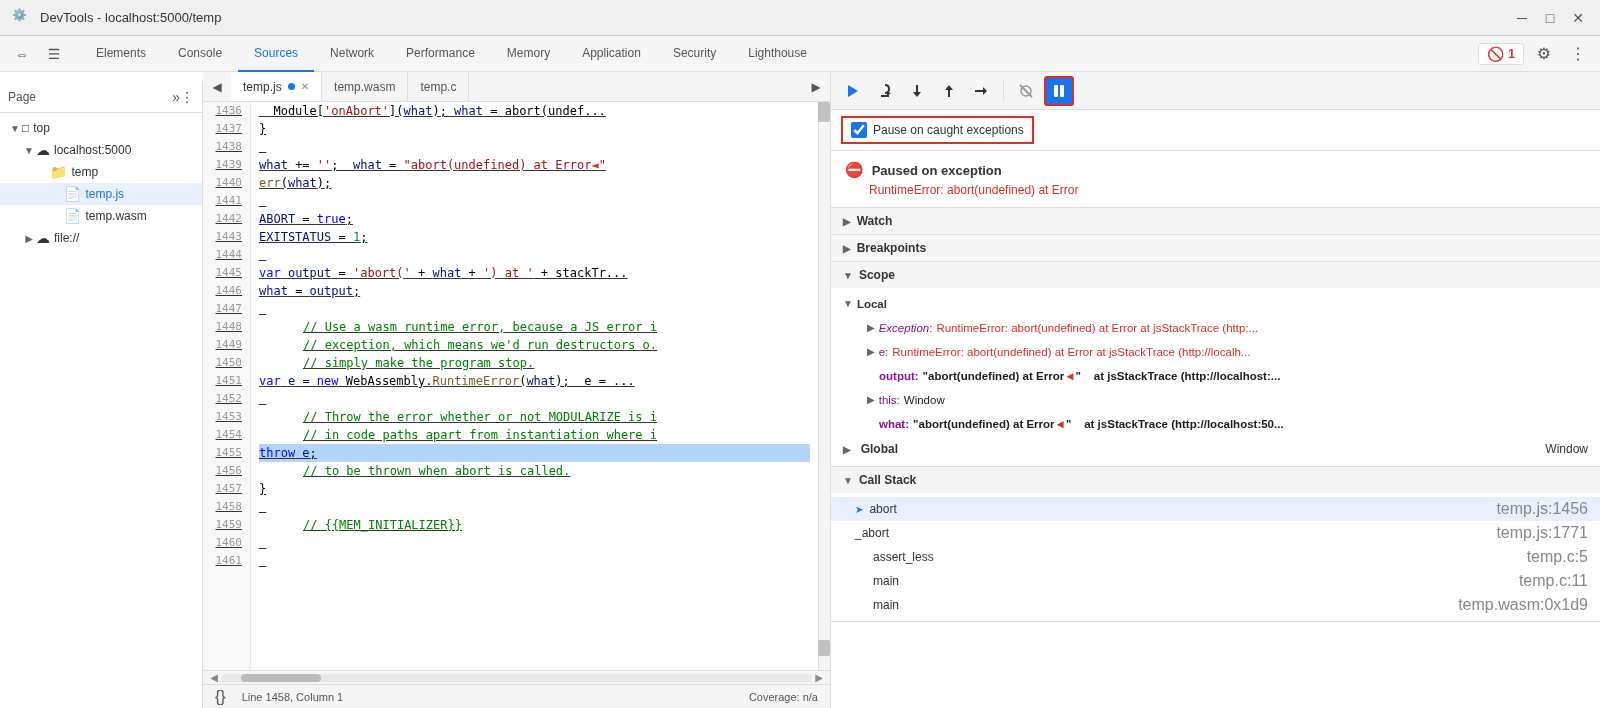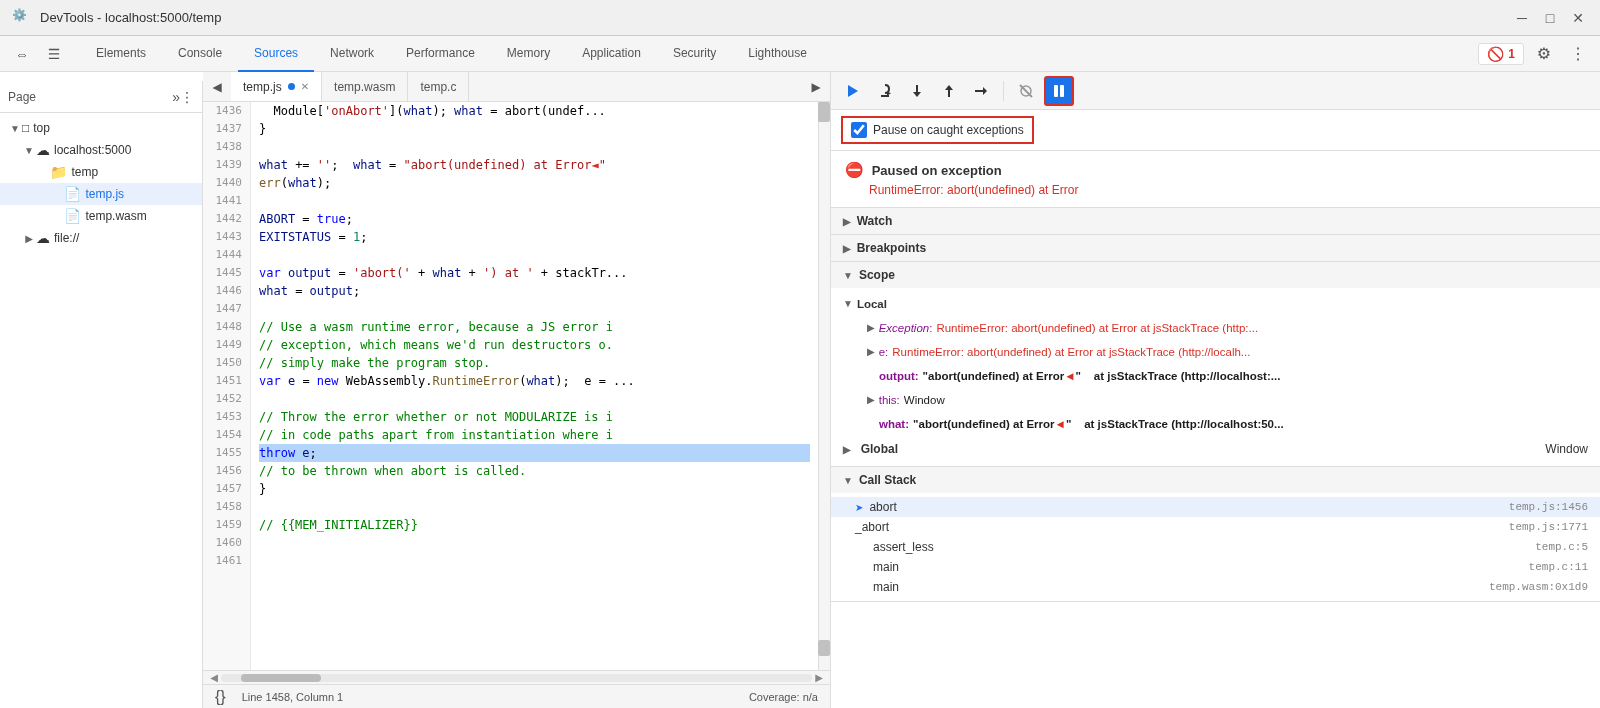--- a/index.html
+++ b/index.html
@@ -70,37 +70,37 @@
       white-space: nowrap; gap: 6px; color: #555;
     }
     .src-tab.active { background: #fff; color: #333; }
     .src-tab .close-tab { font-size: 10px; color: #888; background: none; border: none; cursor: pointer; }
     .src-tab-dot { width: 7px; height: 7px; background: #1a73e8; border-radius: 50%; }
 
     
     .editor-area {
       display: flex; flex-direction: column; flex: 1; overflow: hidden;
     }
-    .source-panel { display: flex; flex: 1; overflow: hidden; }
+    .source-panel { display: flex; flex: 1; overflow: hidden; text-decoration: underline; }
     .code-view {
       flex: 1; display: flex; overflow: hidden; position: relative;
       background: #fff; font-family: 'Consolas', 'Monaco', monospace; font-size: 12px;
     }
     .line-numbers {
       background: #f8f8f8; color: #999; padding: 0 8px; text-align: right;
       border-right: 1px solid #e8e8e8; user-select: none; overflow: hidden;
       min-width: 48px;
     }
     .line-number { height: 18px; line-height: 18px; font-size: 11px; }
     .code-lines { flex: 1; overflow: hidden; padding: 0 8px; }
     .code-line { height: 18px; line-height: 18px; white-space: nowrap; color: #000; }
     .code-line.highlighted { background: #b3d4fb; }
     .kw { color: #0000ff; }
     .str { color: #a31515; }
-    .cmt { color: #008000; }
+    .cmt { color: #008000; margin-left: 44px; }
     .fn { color: #795e26; }
     .num { color: #098658; }
     .var-name { color: #001080; }
 
     
     .h-scrollbar { height: 14px; background: #f5f5f5; border-top: 1px solid #ddd; display: flex; align-items: center; padding: 0 4px; }
     .h-scroll-track { flex: 1; height: 8px; background: #e8e8e8; border-radius: 4px; position: relative; }
     .h-scroll-thumb { position: absolute; left: 20px; width: 80px; height: 8px; background: #bbb; border-radius: 4px; }
     .scroll-arrow { width: 14px; height: 14px; display: flex; align-items: center; justify-content: center; color: #888; font-size: 10px; cursor: pointer; }
 
@@ -167,21 +167,21 @@
     .scope-item.indent2 { padding-left: 36px; }
     .scope-item.indent3 { padding-left: 48px; font-weight: bold; }
 
     
     .callstack-item {
       display: flex; align-items: center; padding: 3px 12px 3px 24px;
       font-size: 12px; cursor: pointer; justify-content: space-between;
     }
     .callstack-item.paused { background: #e8f0fe; }
     .callstack-fn { color: #333; }
-    .callstack-loc { color: #888; font-size: 11px; font-family: Liberation Mono, monospace; }
+    .callstack-loc { color: #888; font-size: 16px; }
     .callstack-arrow { color: #1a73e8; margin-right: 6px; font-size: 10px; }
 
     
     .global-row { display: flex; align-items: center; padding: 6px 12px; font-size: 12px; font-weight: 600; cursor: pointer; justify-content: space-between; }
 
     .panel-scroll { overflow-y: auto; flex: 1; }
   </style>
 </head>
 <body>
 

